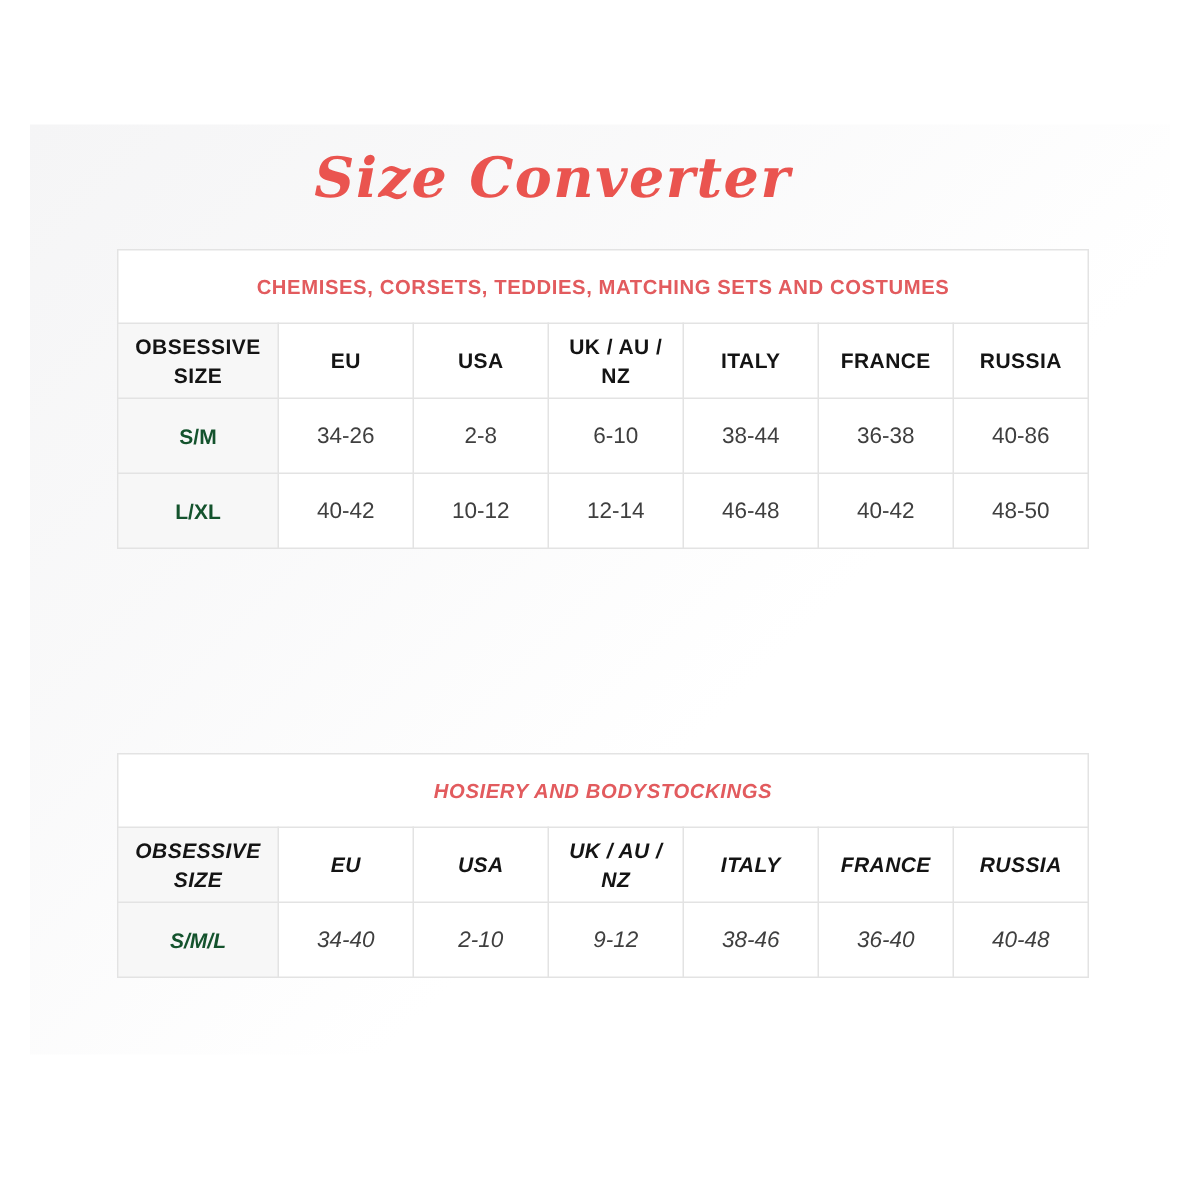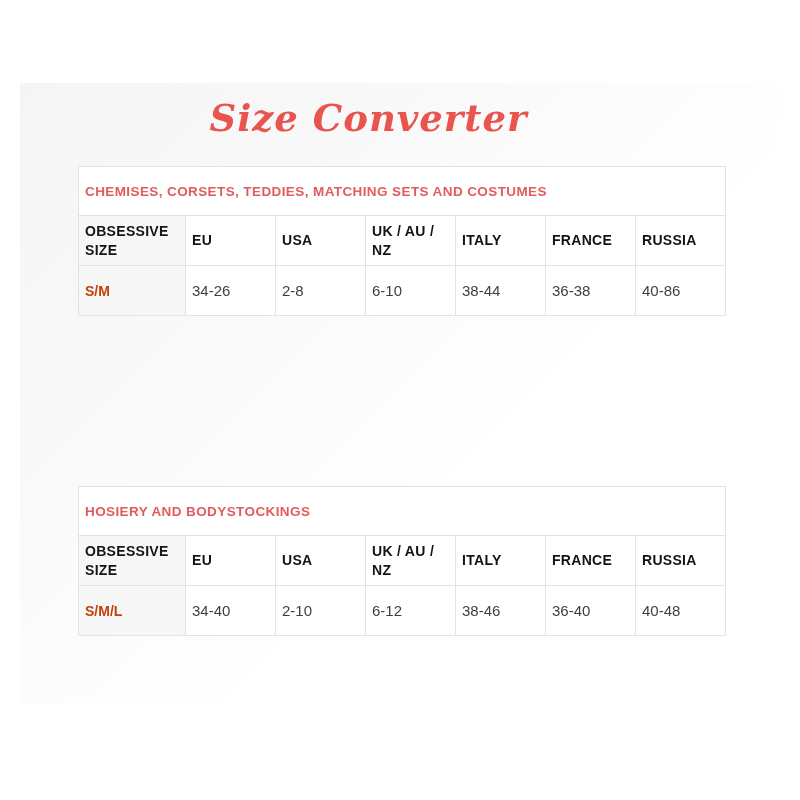--- a/index.html
+++ b/index.html
@@ -32,26 +32,26 @@
   .size-table {
     position: absolute;
     left: 78px;
     width: 646px;
     border-collapse: collapse;
     table-layout: fixed;
     background: #ffffff;
     border: 1px solid #e3e3e3;
   }
   .size-table.t1 { top: 166px; }
-  .size-table.t2 { top: 486px; }
+  .size-table.t2 { top: 502px; font-style: italic; }
   .size-table col.c-size { width: 107px; }
   .size-table col.c-reg  { width: 90px; }
   .size-table td, .size-table th {
     border: 1px solid #e3e3e3;
-    text-align: left;
+    text-align: center;
     vertical-align: middle;
     height: 50px;
     padding: 2px 6px;
   }
   .size-table .table-title-cell {
     height: 49px;
     background: #ffffff;
     color: #e25b5e;
     font-weight: bold;
     font-size: 13.5px;
@@ -63,21 +63,21 @@
     font-size: 14px;
     font-weight: bold;
     letter-spacing: 0.3px;
     line-height: 1.35;
   }
   .size-table th.col-header.first,
   .size-table td.row-label {
     background: #f7f7f7;
   }
   .size-table td.row-label {
-    color: #c2410c;
+    color: #14532d;
     font-weight: bold;
     font-size: 14px;
   }
   .size-table td.size-cell {
     color: #3f3f3f;
     font-size: 15px;
     background: #ffffff;
   }
 </style>
 </head>
@@ -112,20 +112,29 @@
     </tr>
     <tr>
       <td class="row-label">S/M</td>
       <td class="size-cell">34-26</td>
       <td class="size-cell">2-8</td>
       <td class="size-cell">6-10</td>
       <td class="size-cell">38-44</td>
       <td class="size-cell">36-38</td>
       <td class="size-cell">40-86</td>
     </tr>
+    <tr>
+      <td class="row-label">L/XL</td>
+      <td class="size-cell">40-42</td>
+      <td class="size-cell">10-12</td>
+      <td class="size-cell">12-14</td>
+      <td class="size-cell">46-48</td>
+      <td class="size-cell">40-42</td>
+      <td class="size-cell">48-50</td>
+    </tr>
   </tbody>
 </table>
 
 <table class="size-table t2">
   <colgroup>
     <col class="c-size">
       <col class="c-reg">
       <col class="c-reg">
       <col class="c-reg">
       <col class="c-reg">
@@ -142,19 +151,19 @@
       <th class="col-header">USA</th>
       <th class="col-header">UK / AU / NZ</th>
       <th class="col-header">ITALY</th>
       <th class="col-header">FRANCE</th>
       <th class="col-header">RUSSIA</th>
     </tr>
     <tr>
       <td class="row-label">S/M/L</td>
       <td class="size-cell">34-40</td>
       <td class="size-cell">2-10</td>
-      <td class="size-cell">6-12</td>
+      <td class="size-cell">9-12</td>
       <td class="size-cell">38-46</td>
       <td class="size-cell">36-40</td>
       <td class="size-cell">40-48</td>
     </tr>
   </tbody>
 </table>
 
 </body></html>

